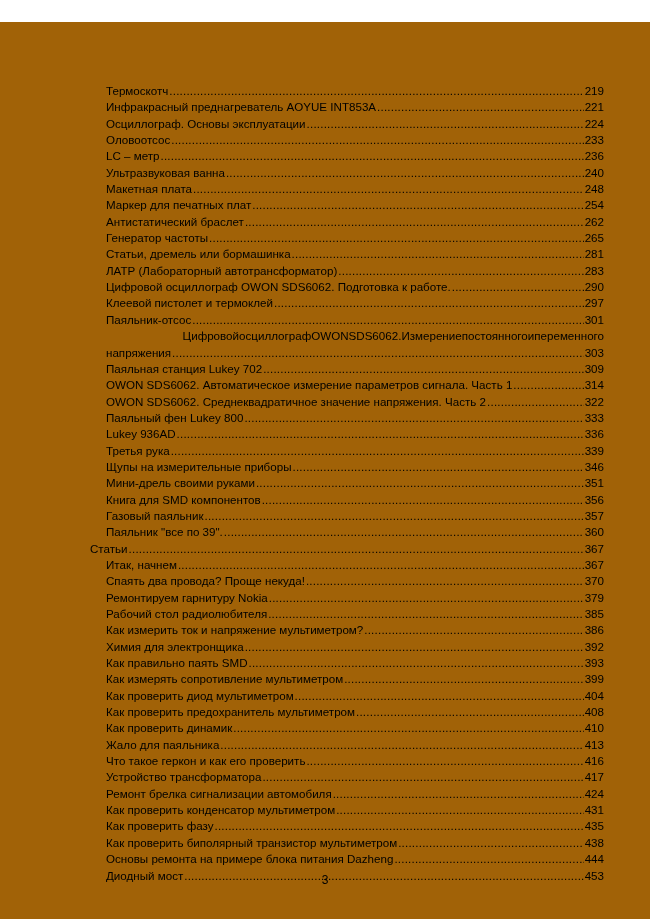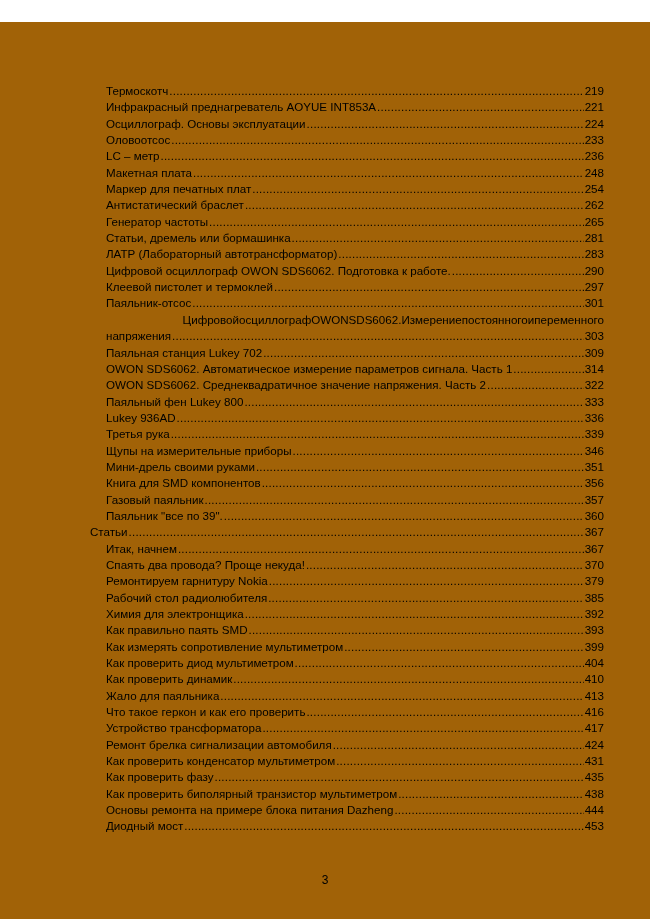--- a/index.html
+++ b/index.html
@@ -107,20 +107,25 @@
       </div>
       <div class="toc-row level-2">
         <span class="toc-title">Оловоотсос</span>
         <span class="toc-dots"></span>
         <span class="toc-page">233</span>
       </div>
       <div class="toc-row level-2">
         <span class="toc-title">LC – метр</span>
         <span class="toc-dots"></span>
         <span class="toc-page">236</span>
+      </div>
+      <div class="toc-row level-2">
+        <span class="toc-title">Ультразвуковая ванна</span>
+        <span class="toc-dots"></span>
+        <span class="toc-page">240</span>
       </div>
       <div class="toc-row level-2">
         <span class="toc-title">Макетная плата</span>
         <span class="toc-dots"></span>
         <span class="toc-page">248</span>
       </div>
       <div class="toc-row level-2">
         <span class="toc-title">Маркер для печатных плат</span>
         <span class="toc-dots"></span>
         <span class="toc-page">254</span>
@@ -251,38 +256,48 @@
         <span class="toc-title">Ремонтируем гарнитуру Nokia</span>
         <span class="toc-dots"></span>
         <span class="toc-page">379</span>
       </div>
       <div class="toc-row level-2">
         <span class="toc-title">Рабочий стол радиолюбителя</span>
         <span class="toc-dots"></span>
         <span class="toc-page">385</span>
       </div>
       <div class="toc-row level-2">
+        <span class="toc-title">Как измерить ток и напряжение мультиметром?</span>
+        <span class="toc-dots"></span>
+        <span class="toc-page">386</span>
+      </div>
+      <div class="toc-row level-2">
         <span class="toc-title">Химия для электронщика</span>
         <span class="toc-dots"></span>
         <span class="toc-page">392</span>
       </div>
       <div class="toc-row level-2">
         <span class="toc-title">Как правильно паять SMD</span>
         <span class="toc-dots"></span>
         <span class="toc-page">393</span>
       </div>
       <div class="toc-row level-2">
         <span class="toc-title">Как измерять сопротивление мультиметром</span>
         <span class="toc-dots"></span>
         <span class="toc-page">399</span>
       </div>
       <div class="toc-row level-2">
         <span class="toc-title">Как проверить диод мультиметром</span>
         <span class="toc-dots"></span>
         <span class="toc-page">404</span>
+      </div>
+      <div class="toc-row level-2">
+        <span class="toc-title">Как проверить предохранитель мультиметром</span>
+        <span class="toc-dots"></span>
+        <span class="toc-page">408</span>
       </div>
       <div class="toc-row level-2">
         <span class="toc-title">Как проверить динамик</span>
         <span class="toc-dots"></span>
         <span class="toc-page">410</span>
       </div>
       <div class="toc-row level-2">
         <span class="toc-title">Жало для паяльника</span>
         <span class="toc-dots"></span>
         <span class="toc-page">413</span>

